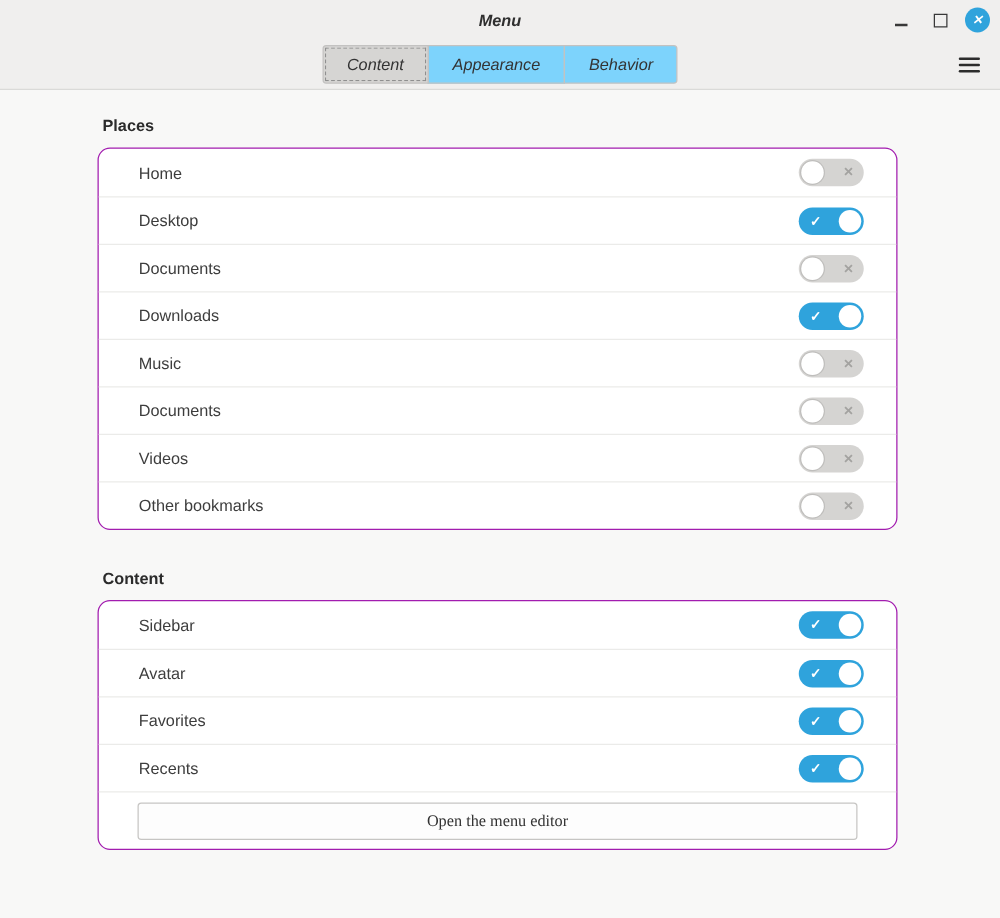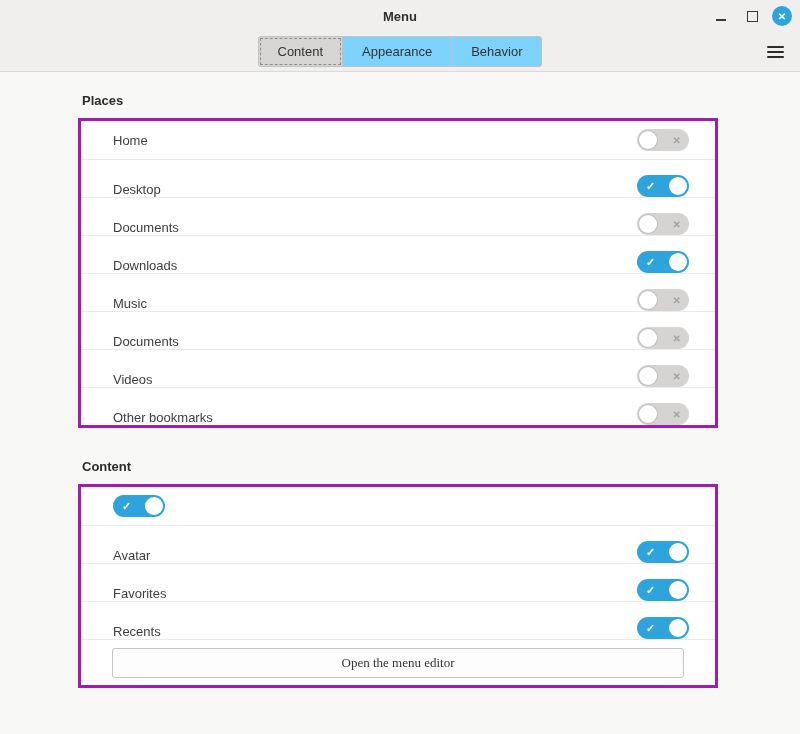--- a/index.html
+++ b/index.html
@@ -4,21 +4,21 @@
 <style>
   * { box-sizing: border-box; margin: 0; padding: 0; }
   html, body { width: 800px; height: 734px; }
   body {
     font-family: "Liberation Sans", sans-serif;
     background: #f8f8f7;
     overflow: hidden;
     color: #3d3d3d;
   }
   
-  .header { background: #f0efee; }
+  .header { background: #f0efee; font-style: italic; }
   .titlebar {
     height: 32px;
     position: relative;
     display: flex;
     align-items: center;
     justify-content: center;
   }
   .window-title { font-size: 13px; font-weight: 700; color: #2f2f2f; }
   .win-controls {
     position: absolute; right: 8px; top: 0; height: 32px;
@@ -73,29 +73,29 @@
   
   .main { padding: 21px 78px 0 78px; }
   .section { width: 640px; }
   .section + .section { margin-top: 31px; }
   .section-title {
     font-size: 13px; font-weight: 700; color: #2b2b2b;
     margin: 0 0 10px 4px;
   }
   .card {
     background: #ffffff;
-    border: 3px solid #a21caf;
-    border-radius: 0;
+    border: 1px solid #a21caf;
+    border-radius: 10px;
   }
   .row {
     height: 38px;
     display: flex; align-items: center;
     padding: 0 26px 0 32px;
   }
-  .row + .row, .row-button { border-top: 1px solid #ebebe9; align-items: flex-end; }
+  .row + .row, .row-button { border-top: 1px solid #ebebe9; }
   .row-label { flex: 1; font-size: 13px; color: #3d3d3d; }
   
   .toggle {
     width: 52px; height: 22px; border-radius: 11px;
     position: relative;
     background: #d5d4d2;
     cursor: default;
     flex: none;
   }
   .toggle .knob {
@@ -243,20 +243,21 @@
       </div>
 
     </div>
   </div>
 
   <div class="section">
     <div class="section-title">Content</div>
     <div class="card">
 
       <div class="row">
+        <span class="row-label">Sidebar</span>
         <div class="toggle on">
           <span class="glyph-check">✓</span>
 
           <span class="knob"></span>
         </div>
       </div>
 
       <div class="row">
         <span class="row-label">Avatar</span>
         <div class="toggle on">

